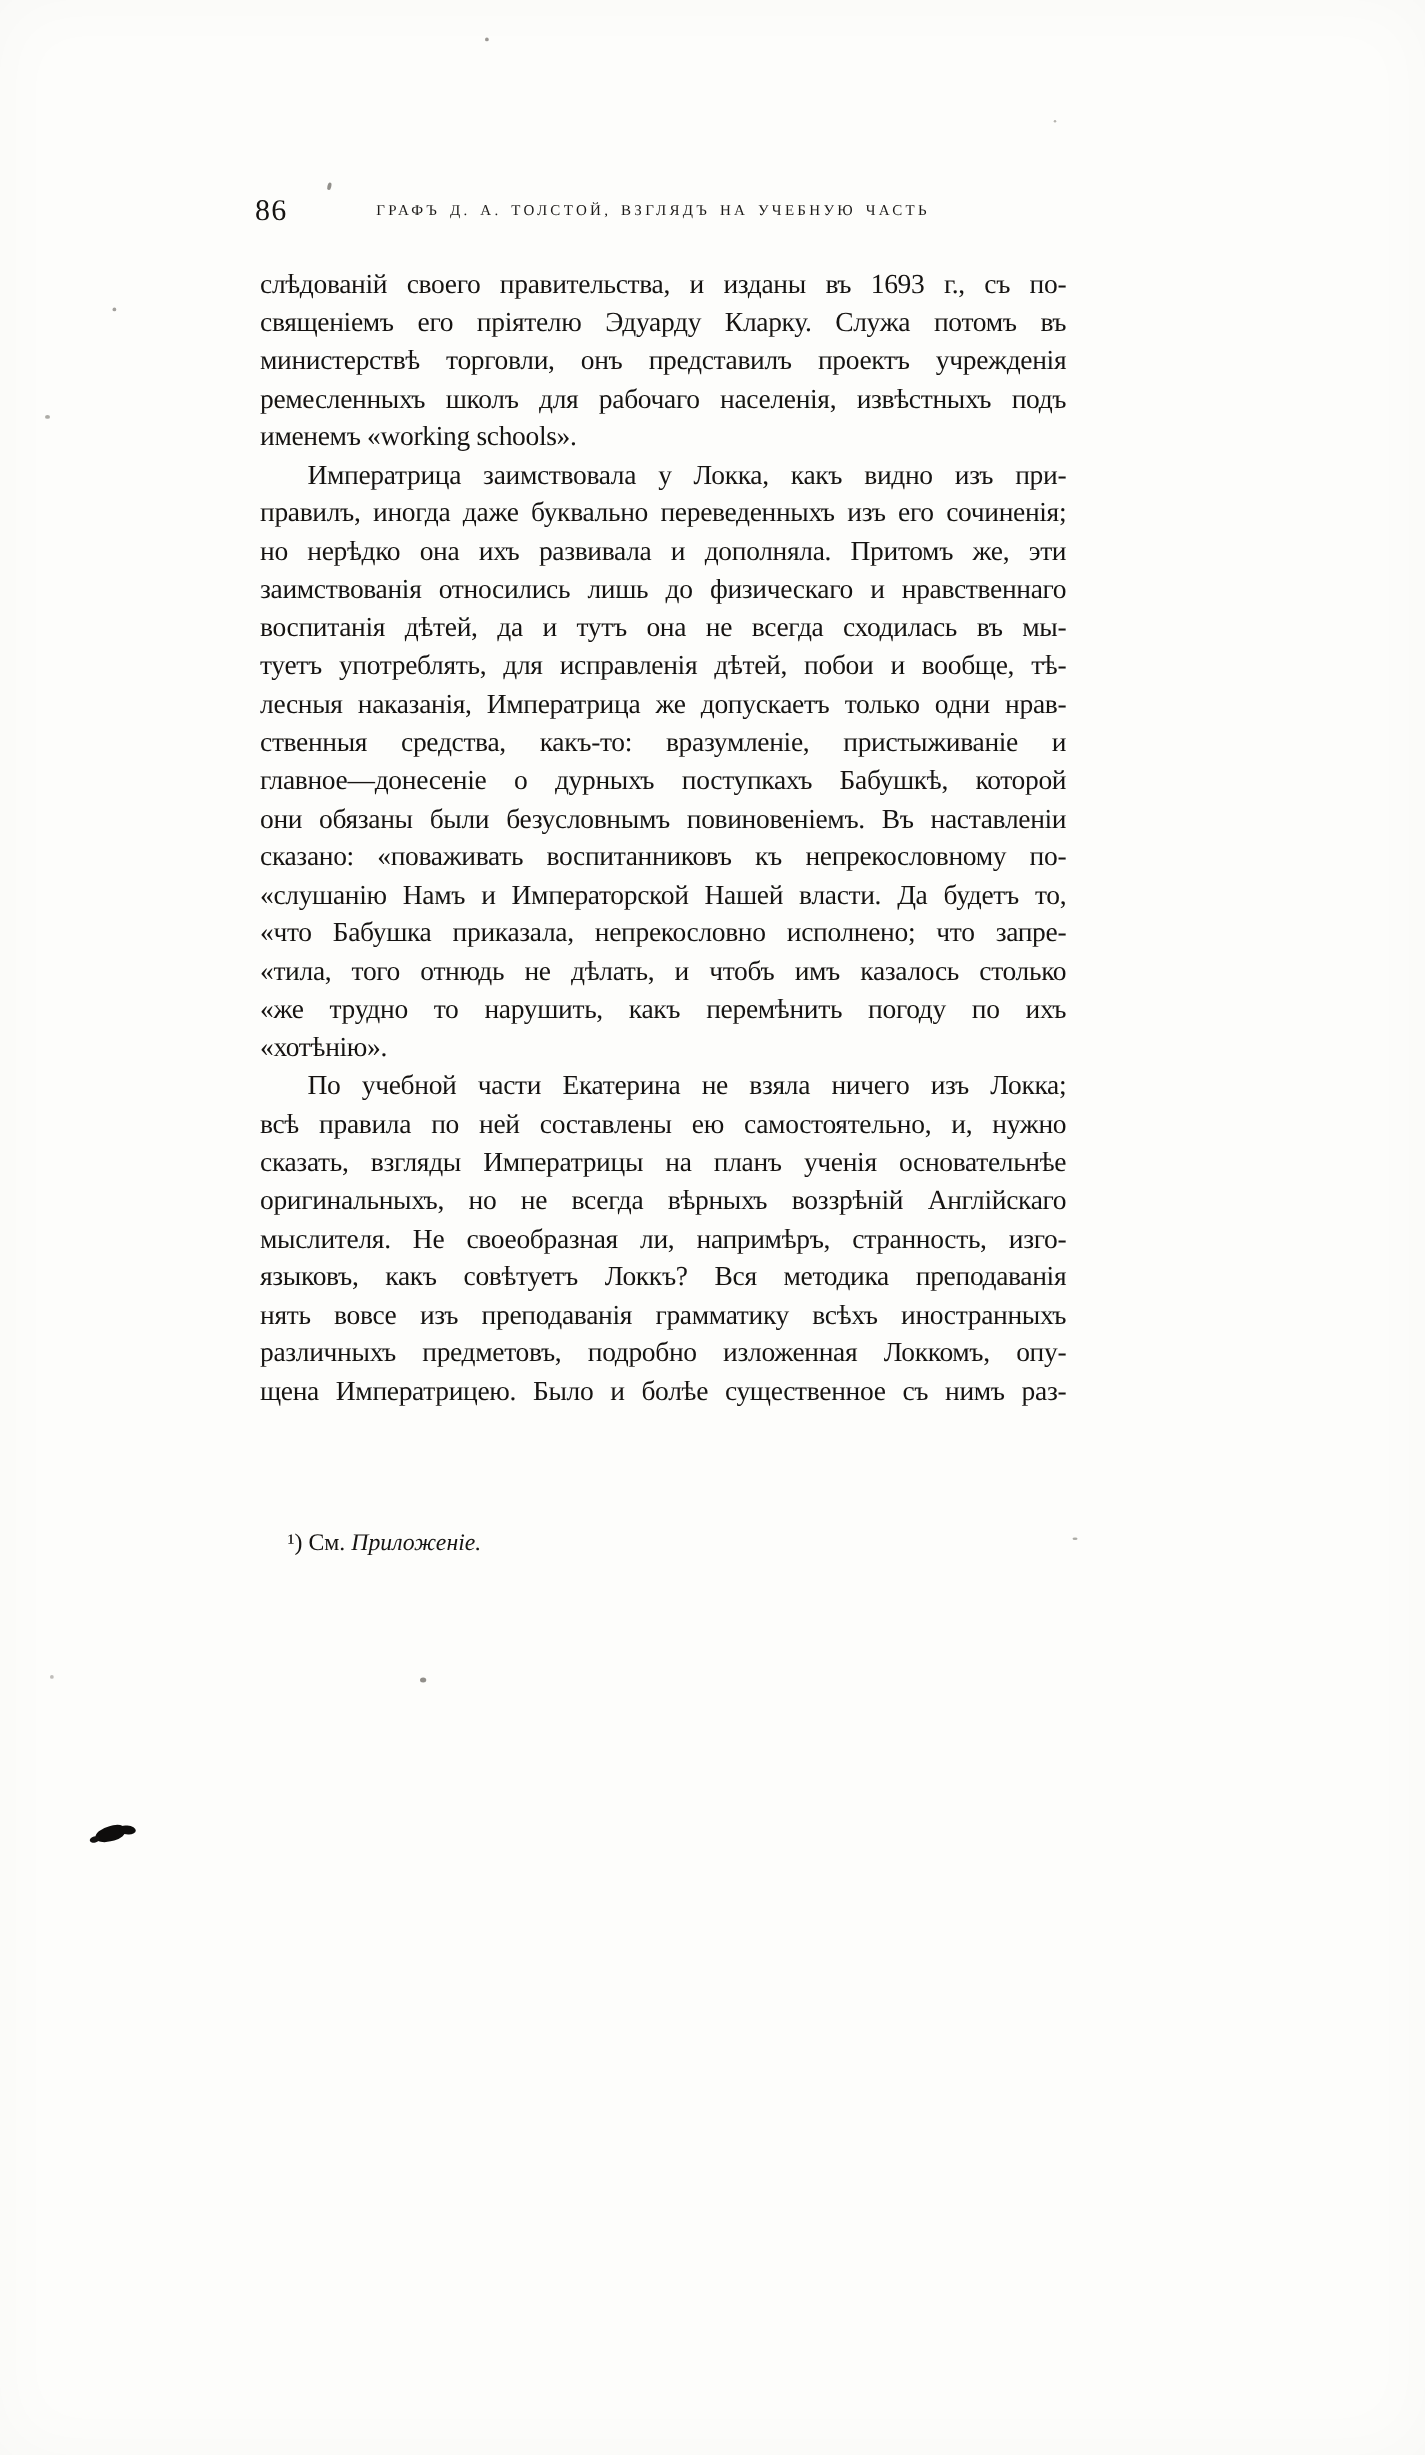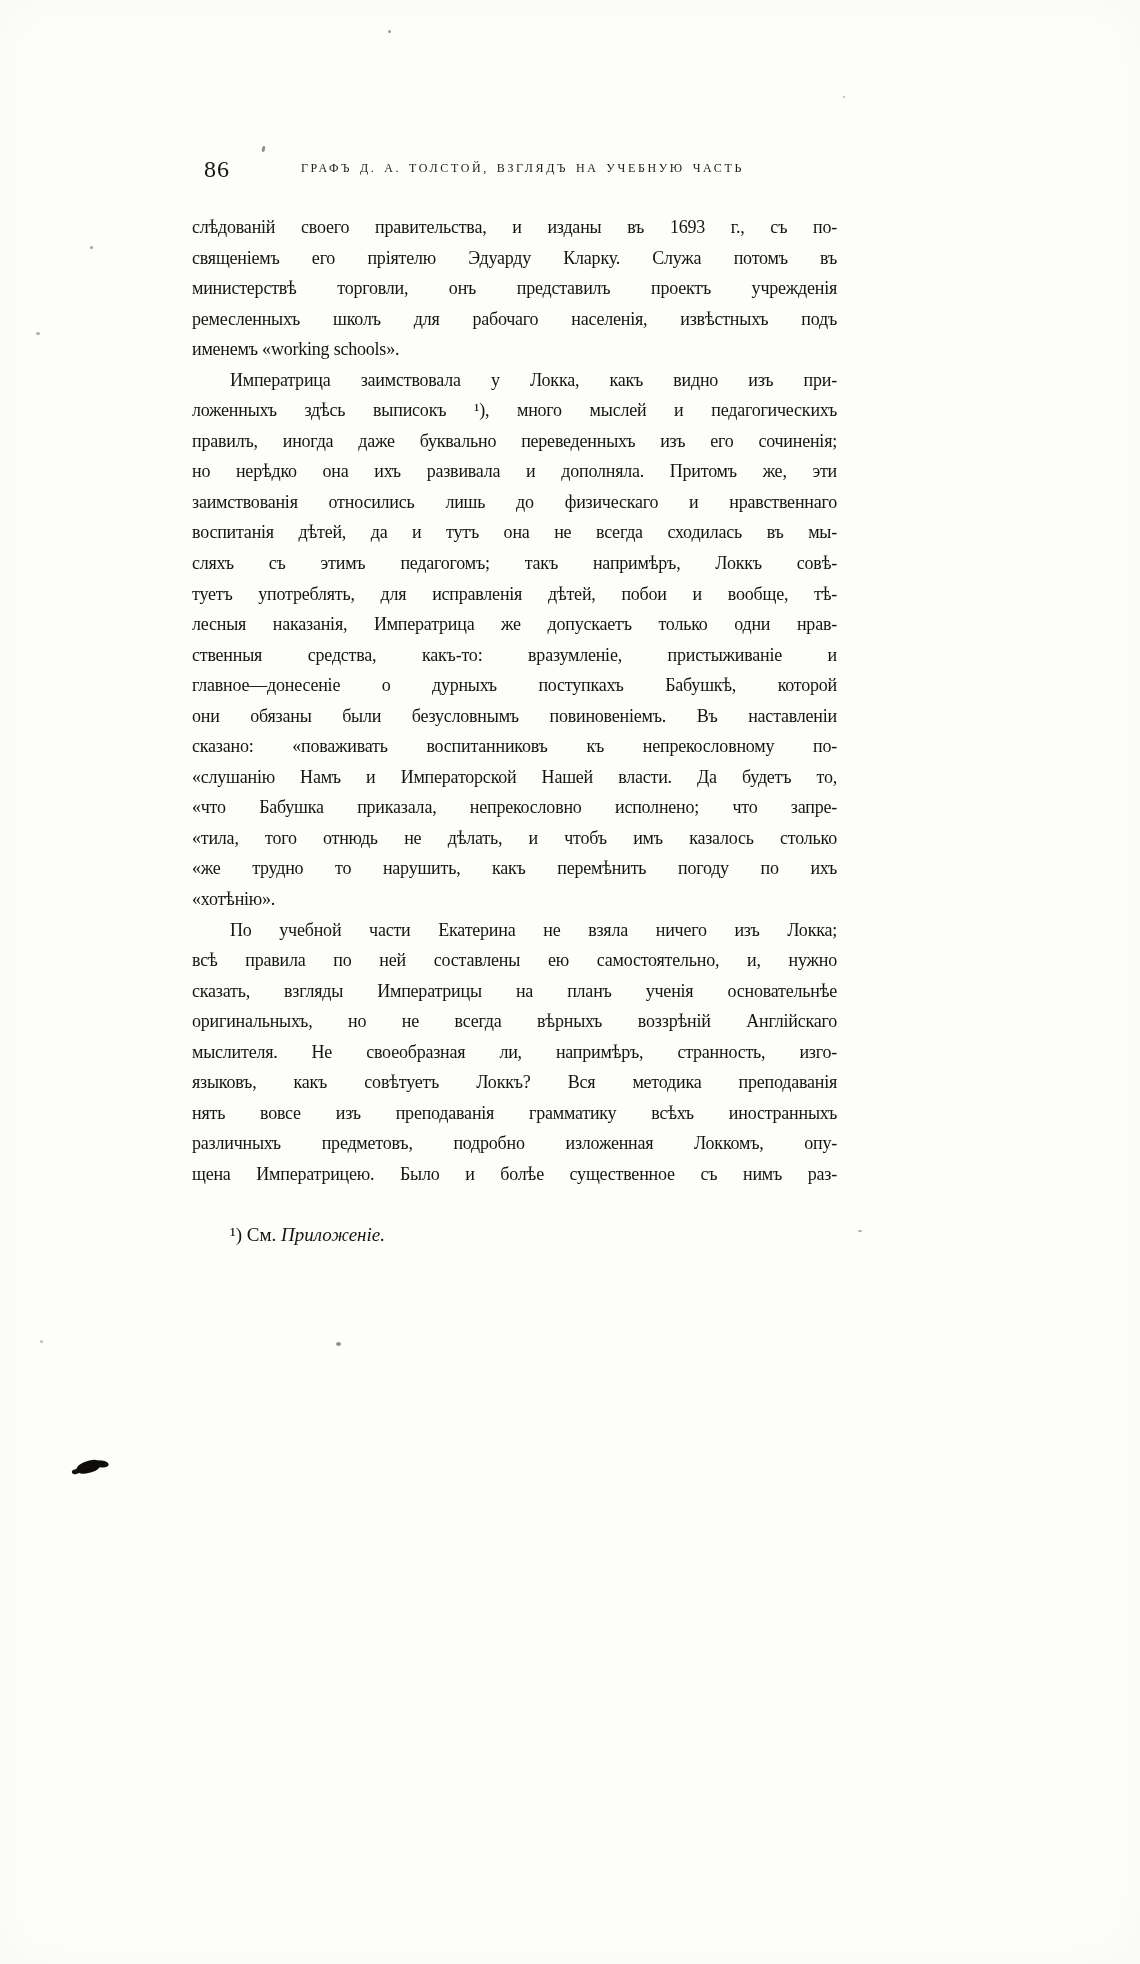--- a/index.html
+++ b/index.html
@@ -36,24 +36,24 @@
     text-align: center;
     padding-top: 5px;
     font-size: 12px;
     letter-spacing: 0.22em;
     word-spacing: 0.18em;
     color: #1c1a18;
     white-space: nowrap;
   }
   .text-block {
     position: absolute;
-    left: 192px;
+    left: 208px;
     top: 212px;
     width: 645px;
-    font-size: 18px;
+    font-size: 22px;
     letter-spacing: -0.012em;
     line-height: 30.55px;
   }
   .paragraph { margin: 0; }
   .line {
     text-align: justify;
     text-align-last: justify;
     height: 30.55px;
     overflow: hidden;
     white-space: nowrap;
@@ -136,26 +136,24 @@
   <div class="text-block">
       <div class="paragraph">
         <div class="line">слѣдованій своего правительства, и изданы въ 1693 г., съ по-</div>
         <div class="line">священіемъ его пріятелю Эдуарду Кларку. Служа потомъ въ</div>
         <div class="line">министерствѣ торговли, онъ представилъ проектъ учрежденія</div>
         <div class="line">ремесленныхъ школъ для рабочаго населенія, извѣстныхъ подъ</div>
         <div class="line loose">именемъ «working schools».</div>
       </div>
       <div class="paragraph">
         <div class="line indent">Императрица заимствовала у Локка, какъ видно изъ при-</div>
-        <div class="line">ложенныхъ здѣсь выписокъ ¹), много мыслей и педагогическихъ</div>
         <div class="line">правилъ, иногда даже буквально переведенныхъ изъ его сочиненія;</div>
         <div class="line">но нерѣдко она ихъ развивала и дополняла. Притомъ же, эти</div>
         <div class="line">заимствованія относились лишь до физическаго и нравственнаго</div>
         <div class="line">воспитанія дѣтей, да и тутъ она не всегда сходилась въ мы-</div>
-        <div class="line">сляхъ съ этимъ педагогомъ; такъ напримѣръ, Локкъ совѣ-</div>
         <div class="line">туетъ употреблять, для исправленія дѣтей, побои и вообще, тѣ-</div>
         <div class="line">лесныя наказанія, Императрица же допускаетъ только одни нрав-</div>
         <div class="line">ственныя средства, какъ-то: вразумленіе, пристыживаніе и</div>
         <div class="line">главное—донесеніе о дурныхъ поступкахъ Бабушкѣ, которой</div>
         <div class="line">они обязаны были безусловнымъ повиновеніемъ. Въ наставленіи</div>
         <div class="line">сказано: «поваживать воспитанниковъ къ непрекословному по-</div>
         <div class="line">«слушанію Намъ и Императорской Нашей власти. Да будетъ то,</div>
         <div class="line">«что Бабушка приказала, непрекословно исполнено; что запре-</div>
         <div class="line">«тила, того отнюдь не дѣлать, и чтобъ имъ казалось столько</div>
         <div class="line">«же трудно то нарушить, какъ перемѣнить погоду по ихъ</div>

